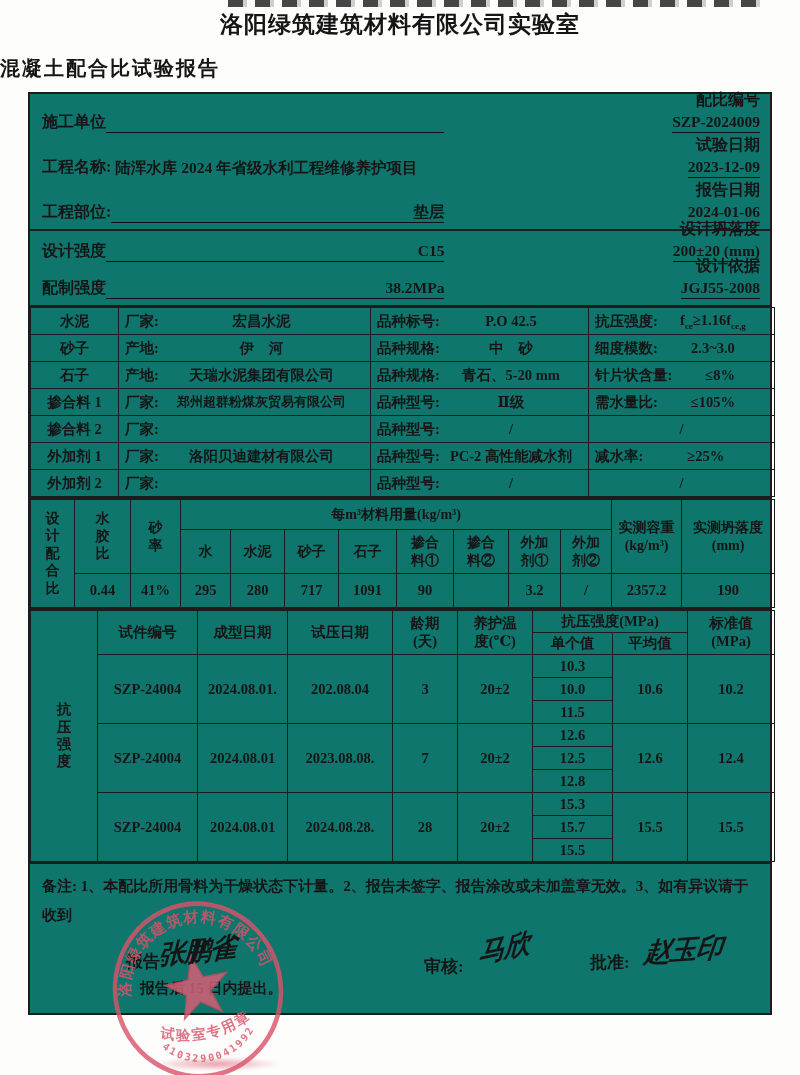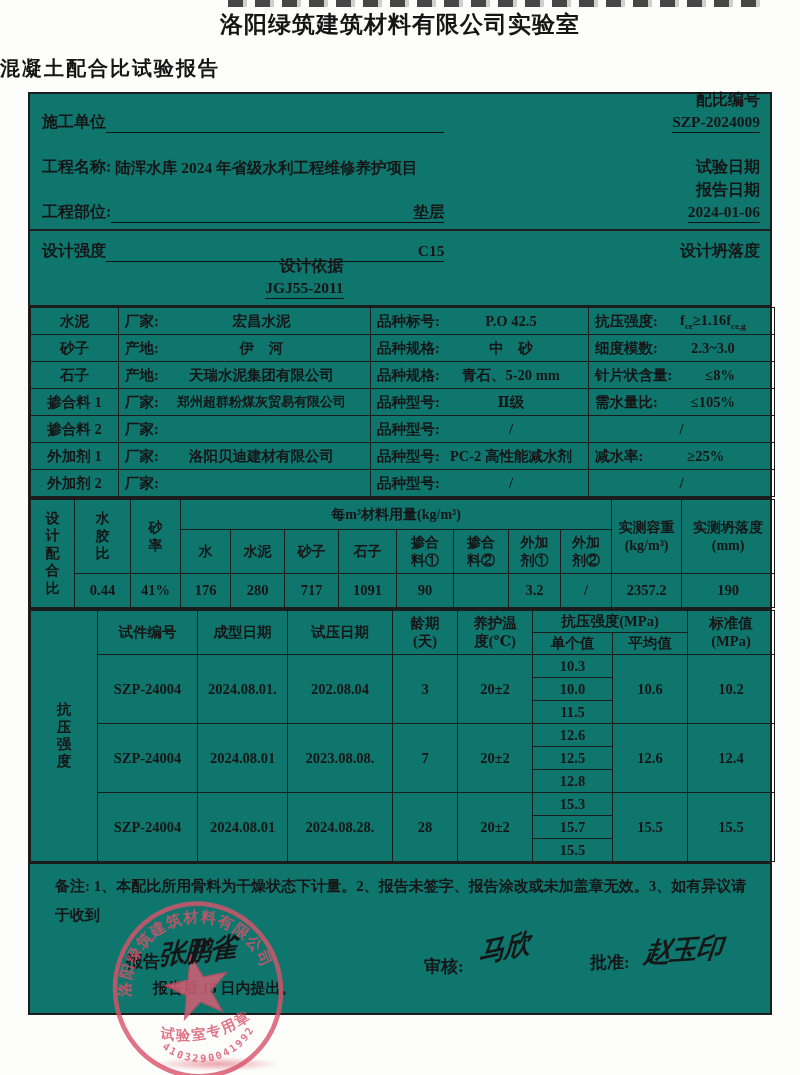--- a/index.html
+++ b/index.html
@@ -54,21 +54,21 @@
   .mix-vals td { height:34px; font-weight:600; font-size:14.5px; }
   .vlabel-mix { line-height:1.45; }
 
   
   .str-table td { font-size:14.5px; }
   .str-h td { font-weight:700; height:22px; line-height:1.2; }
   .str-sub { height:23px; font-weight:600; }
   .vlabel-str { line-height:3.3; }
 
   
-  .notes { padding:8px 10px 10px 25px; font-size:15px; font-weight:600; line-height:1.9; }
+  .notes { padding:8px 10px 10px 12px; font-size:15px; font-weight:600; line-height:1.9; }
   .notes-indent { padding-left:98px;margin-top:45px; }
   .notes-label { font-weight:700; }
 
   
   .sig-label { position:absolute; font-size:17px; font-weight:700; }
   .sig-script { position:absolute; font-size:27px; font-weight:700; font-style:italic;
     letter-spacing:-1px; transform:rotate(-6deg) skewX(-8deg); font-family:"DejaVu Serif",serif; }
 
   
   .stamp { position:absolute; left:106px; top:896px; width:184px; height:188px; z-index:5;
@@ -100,20 +100,21 @@
           <span class="fline">SZP-2024009</span>
         </div>
       </div>
       <div class="field-row info-row">
         <div class="fgroup-l">
           <span class="flabel">工程名称:</span>
           <span class="fplain">陆浑水库 2024 年省级水利工程维修养护项目</span>
         </div>
         <div class="fgroup-r">
           <span class="flabel">试验日期</span>
+          <span class="fline">2023-12-09</span>
         </div>
       </div>
       <div class="field-row info-row">
         <div class="fgroup-l">
           <span class="flabel">工程部位:</span>
           <span class="fline">垫层</span>
         </div>
         <div class="fgroup-r">
           <span class="flabel">报告日期</span>
           <span class="fline">2024-01-06</span>
@@ -122,26 +123,31 @@
     </div>
 
     <div class="section">
       <div class="field-row design-row">
         <div class="fgroup-l">
           <span class="flabel">设计强度</span>
           <span class="fline">C15</span>
         </div>
         <div class="fgroup-r">
           <span class="flabel">设计坍落度</span>
+          <span class="fline">200±20 (mm)</span>
         </div>
       </div>
       <div class="field-row design-row">
+        <div class="fgroup-l">
+          <span class="flabel">配制强度</span>
+          <span class="fline">38.2MPa</span>
+        </div>
         <div class="fgroup-r">
           <span class="flabel">设计依据</span>
-          <span class="fline">JGJ55-2011</span>
+          <span class="fline">JGJ55-2008</span>
         </div>
       </div>
     </div>
 
     <div class="section">
       <table class="mat-table">
         <colgroup>
             <col style="width:88px">
             <col style="width:252px">
             <col style="width:218px">
@@ -344,21 +350,21 @@
           <td class="pre">掺合
 料②</td>
           <td class="pre">外加
 剂①</td>
           <td class="pre">外加
 剂②</td>
         </tr>
         <tr class="mix-vals">
           <td>0.44</td>
           <td>41%</td>
-          <td>176</td>
+          <td>295</td>
           <td>280</td>
           <td>717</td>
           <td>1091</td>
           <td>90</td>
           <td></td>
           <td>3.2</td>
           <td>/</td>
           <td>2357.2</td>
           <td>190</td>
         </tr>

